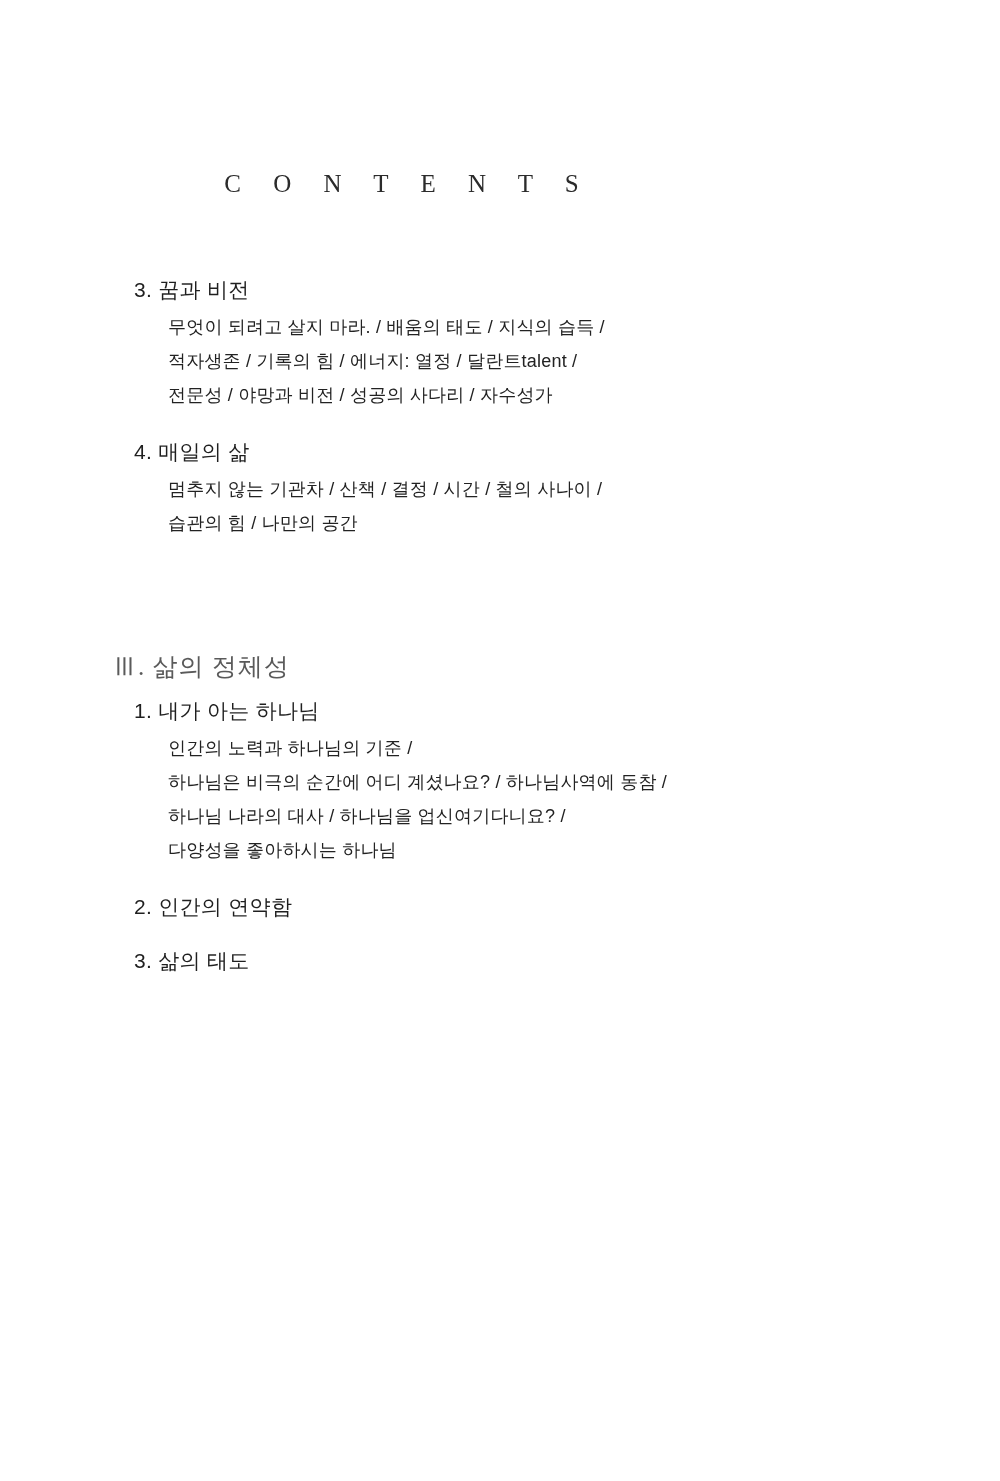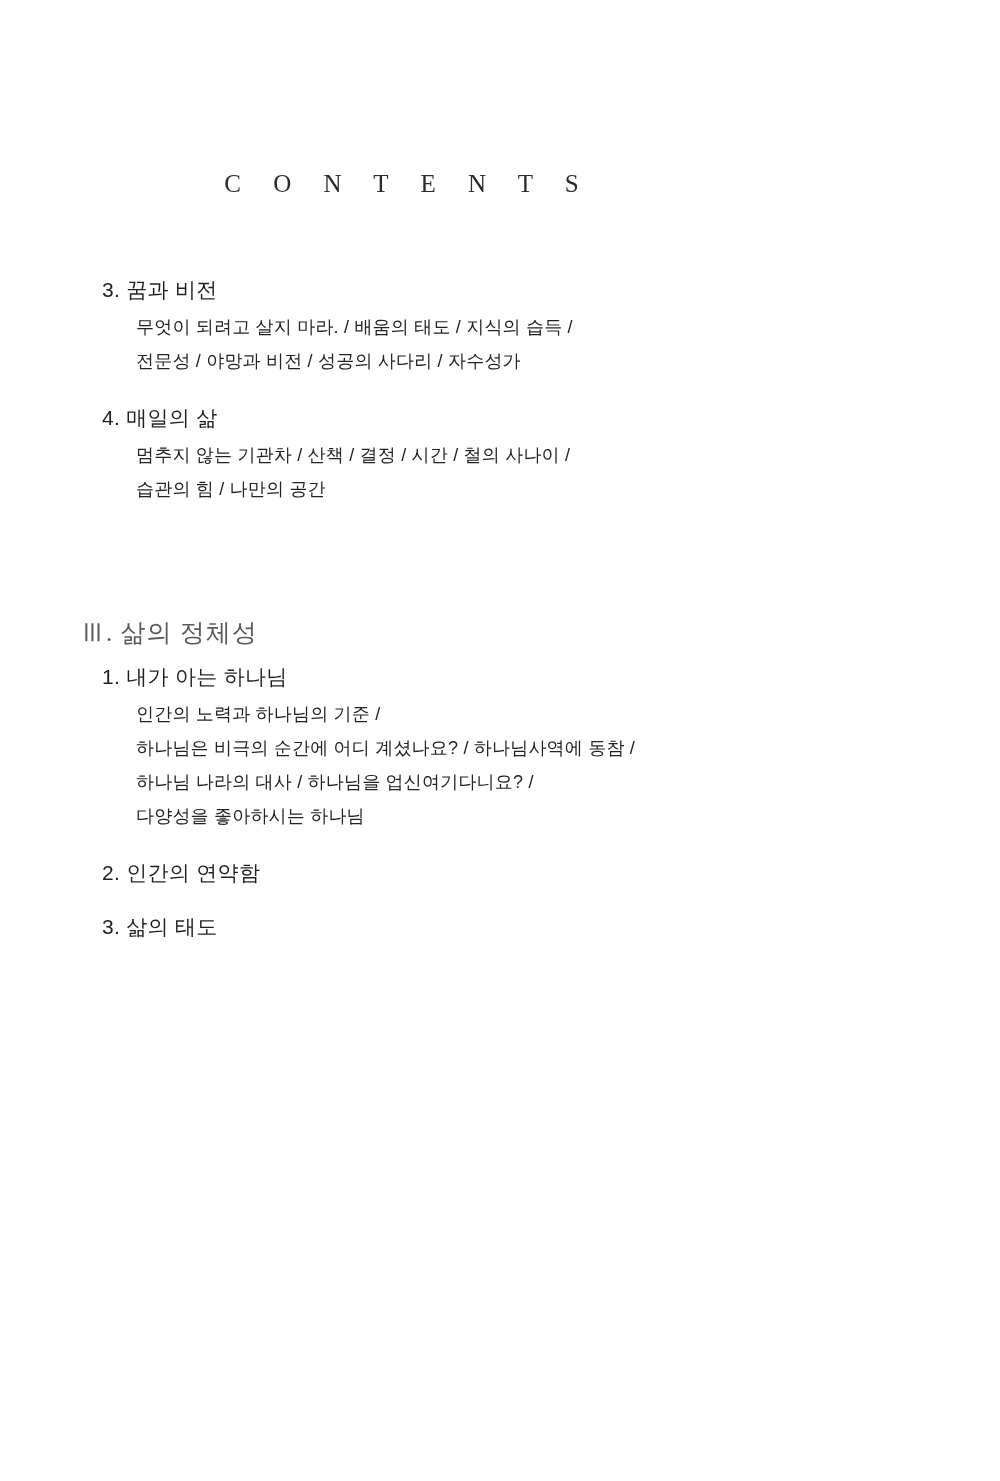--- a/index.html
+++ b/index.html
@@ -25,21 +25,21 @@
     text-align: center;
     font-size: 25px;
     letter-spacing: 13px;
     color: #2b2b2b;
     font-weight: 400;
     margin: 0;
     padding-top: 170px;
     font-family: "Liberation Serif", serif;
   }
   .body-area {
-    padding-left: 80px;
+    padding-left: 112px;
     padding-right: 100px;
     padding-top: 78px;
   }
   .entry {
     margin-bottom: 26px;
   }
   .entry-heading {
     font-size: 21px;
     color: #1f1f1f;
     margin: 0 0 6px 0;
@@ -81,20 +81,21 @@
 
     <div>
 
       <div class="entry">
         <div class="entry-heading">
           <span>3.</span>
           <span>꿈과 비전</span>
         </div>
         <div class="entry-lines">
           <div class="entry-line">무엇이 되려고 살지 마라. / 배움의 태도 / 지식의 습득 /</div>
+          <div class="entry-line">적자생존 / 기록의 힘 / 에너지: 열정 / 달란트talent /</div>
           <div class="entry-line">전문성 / 야망과 비전 / 성공의 사다리 / 자수성가</div>
         </div>
       </div>
 
       <div class="entry">
         <div class="entry-heading">
           <span>4.</span>
           <span>매일의 삶</span>
         </div>
         <div class="entry-lines">

